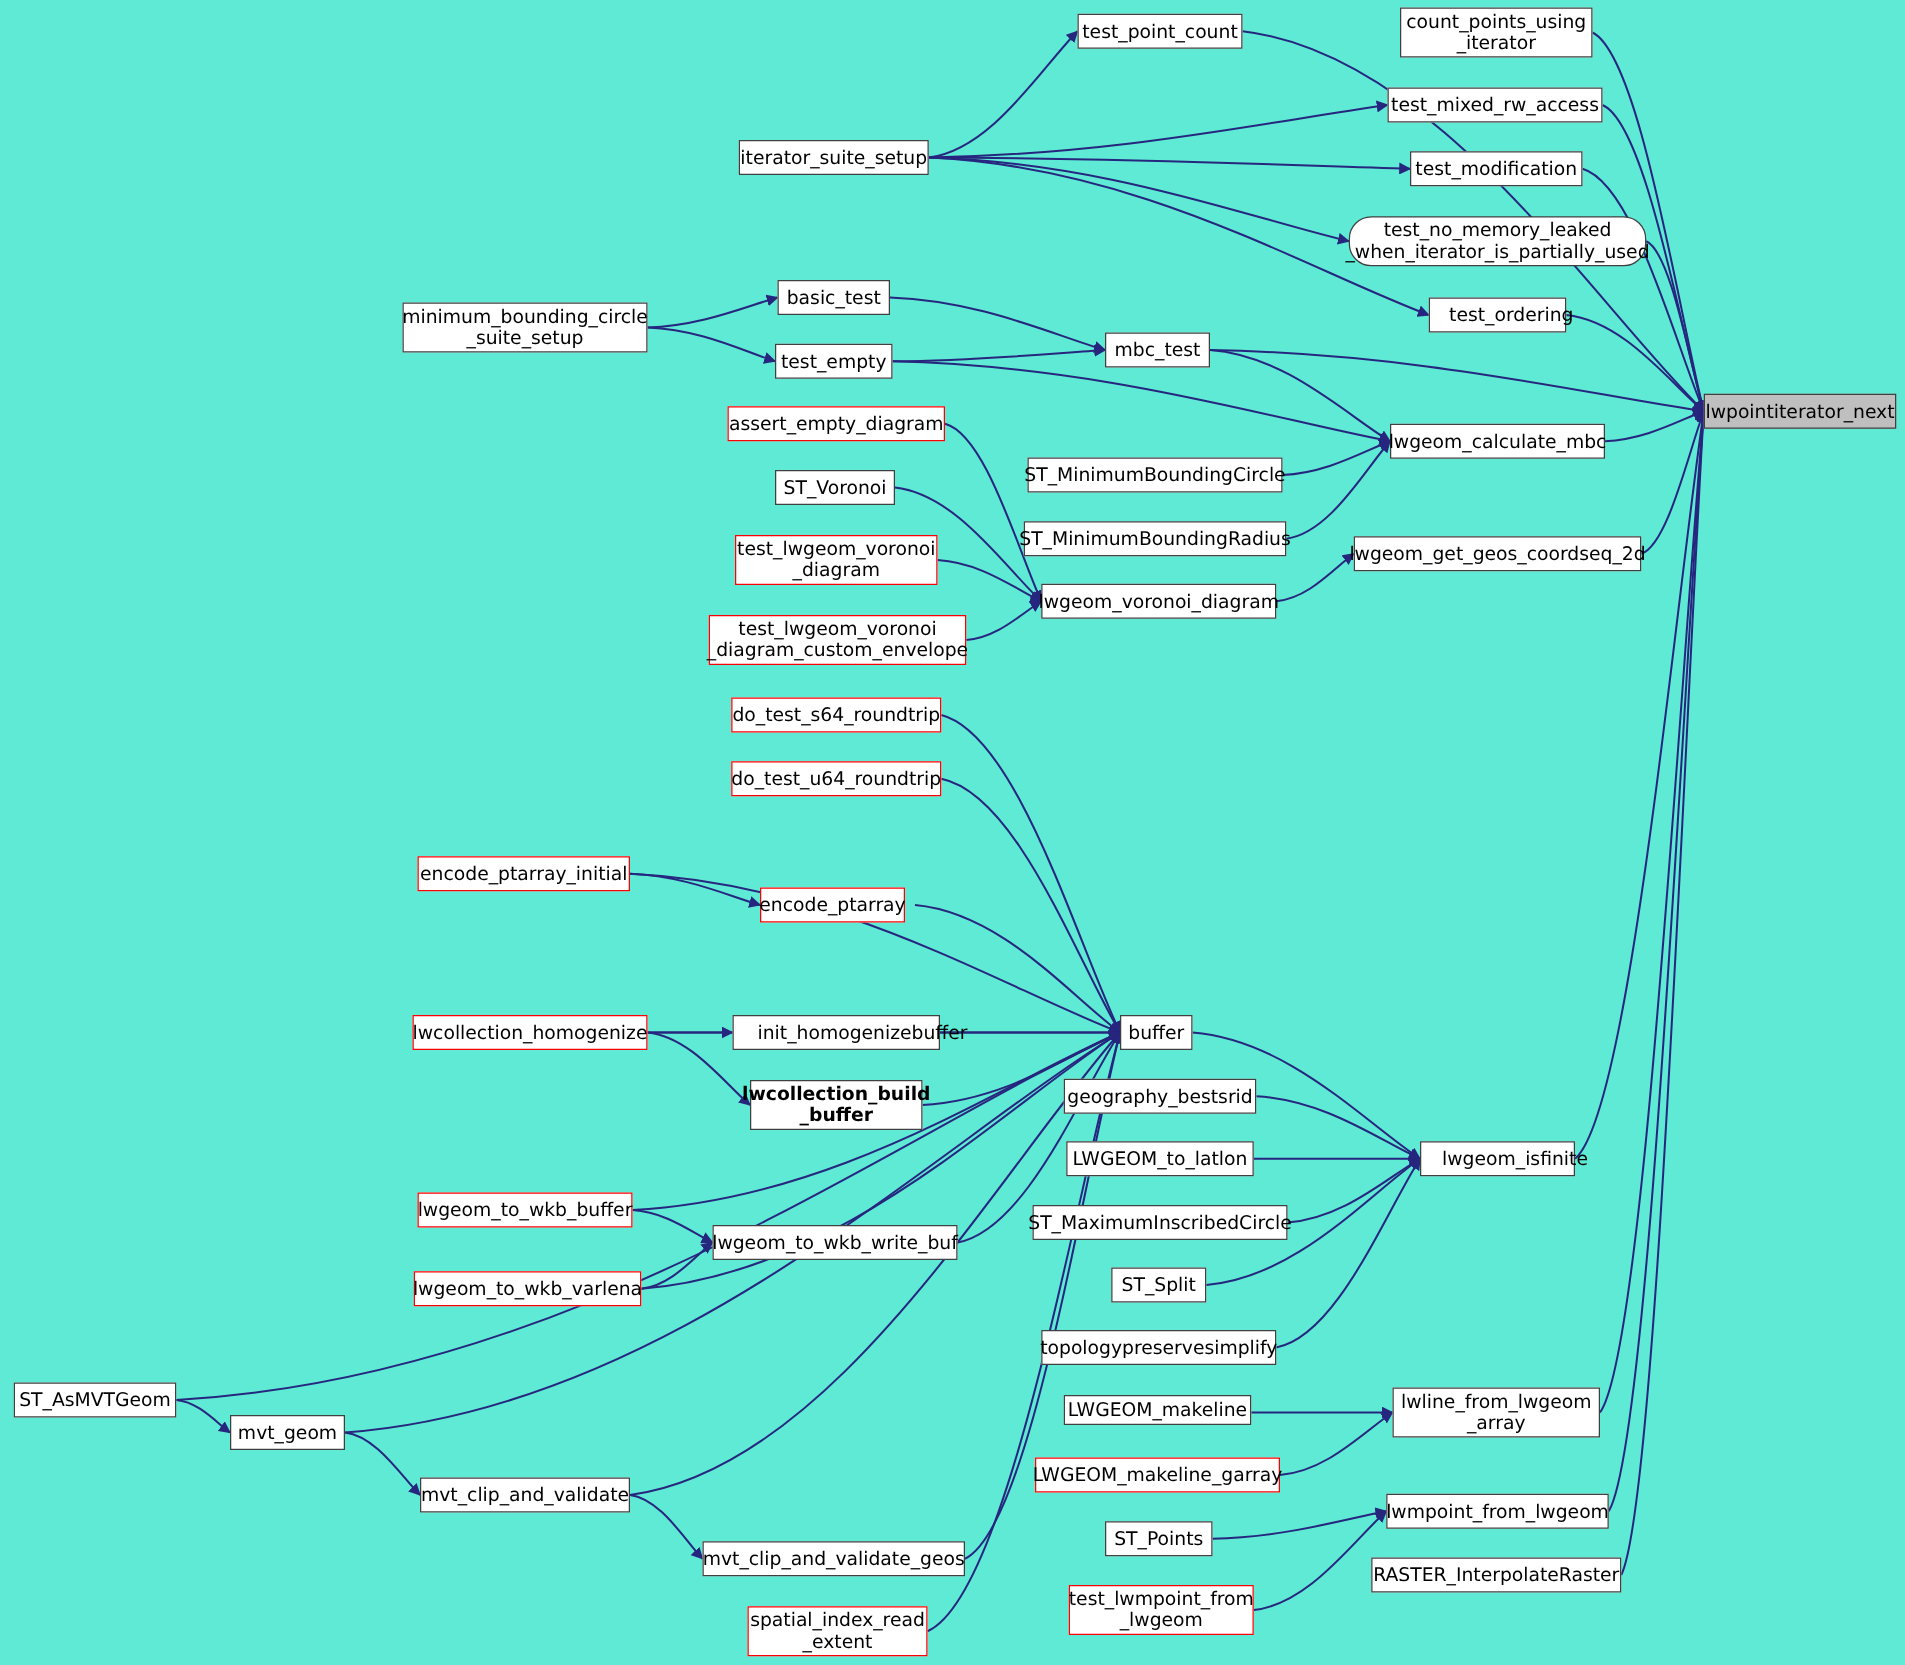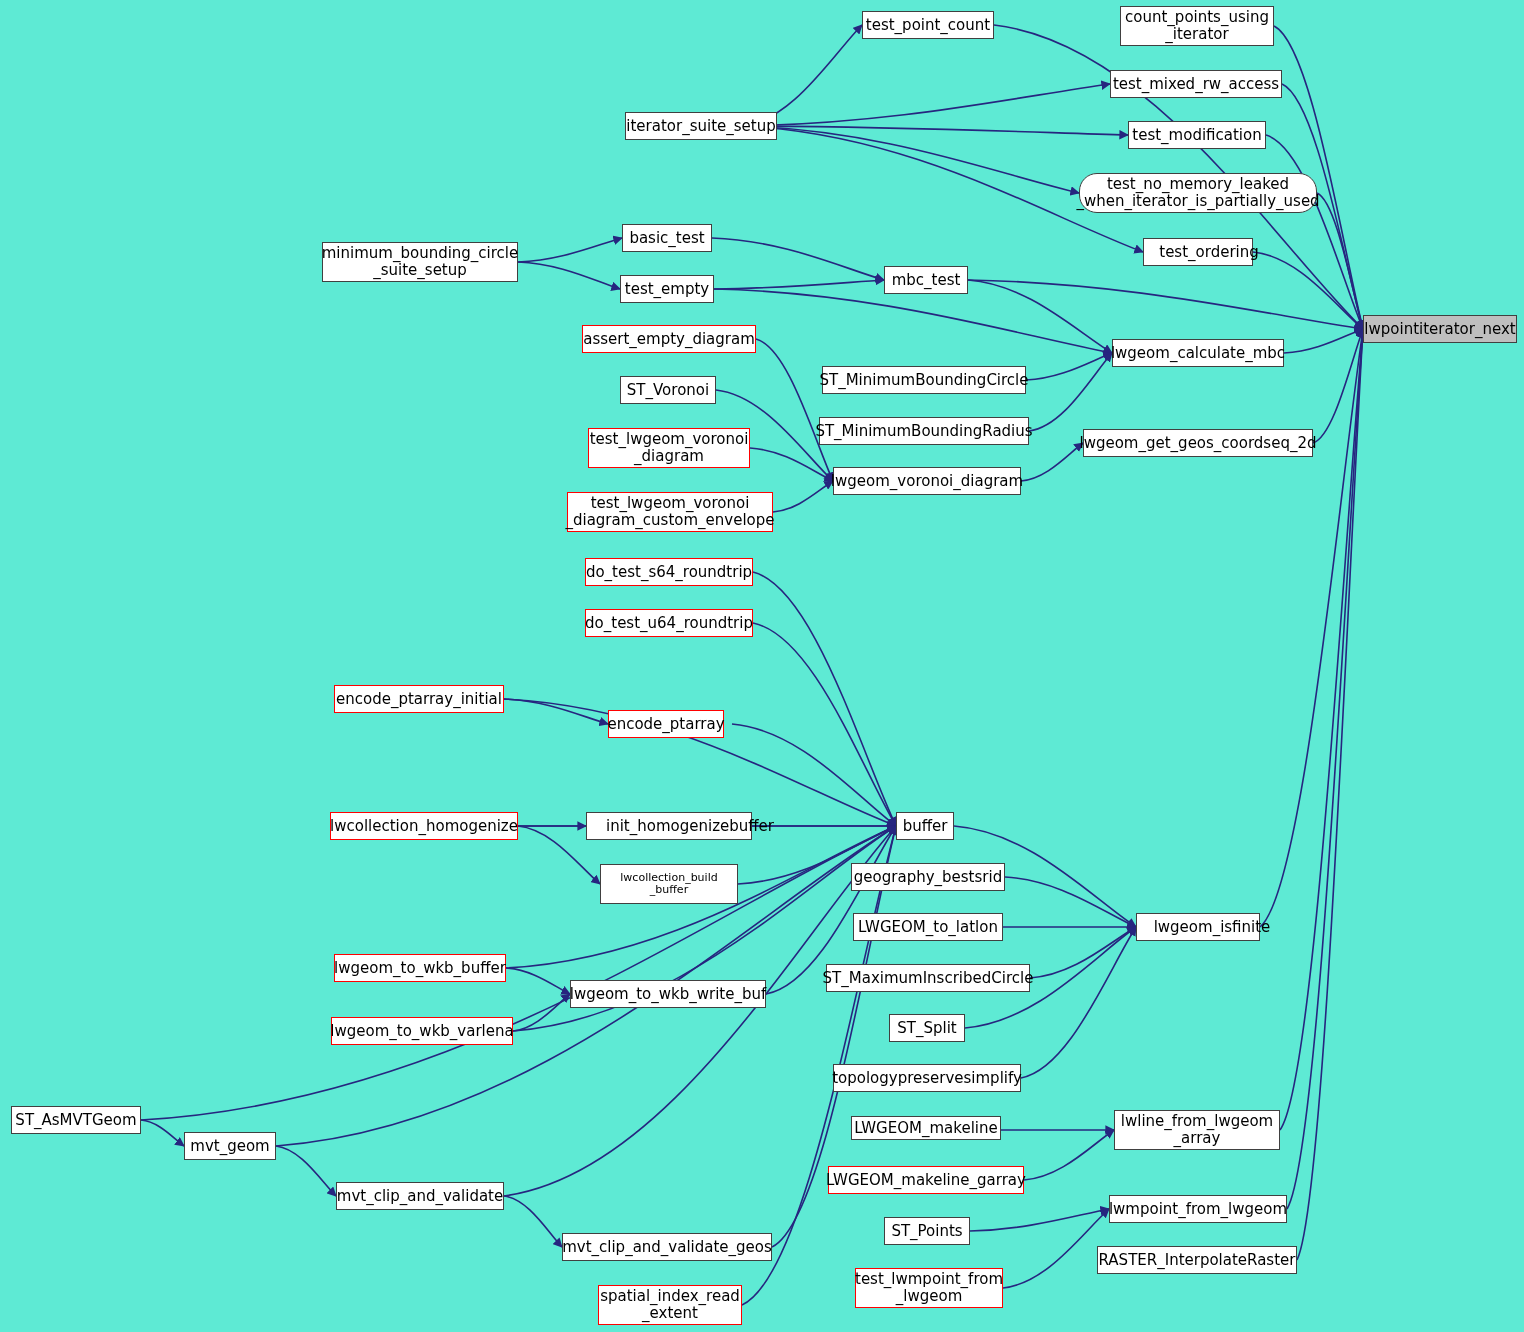--- a/index.html
+++ b/index.html
@@ -106,21 +106,21 @@
         <path d="M 1003 1288 C 1047.52 1283.26, 1082.5 1232.7, 1109 1209" fill="none" stroke="#26267f" stroke-width="1.6" marker-end="url(#arrow)"></path>
         <path d="M 1287 1209 C 1318.92 1156.2, 1344 593, 1363 329" fill="none" stroke="#26267f" stroke-width="1.6" marker-end="url(#arrow)"></path>
         <path d="M 1297 1260 C 1324.72 1204.14, 1346.5 608.3, 1363 329" fill="none" stroke="#26267f" stroke-width="1.6" marker-end="url(#arrow)"></path>
       </g>
   </svg>
   <div id="node-layer">
       <div class="node" style="left: 862px; top: 11px; width: 132px; height: 28px;">test_point_count</div>
       <div class="node" style="left: 1120px; top: 6px; width: 154px; height: 40px; font-size: 15px;">count_points_using
 _iterator</div>
       <div class="node" style="left: 1110px; top: 70px; width: 172px; height: 28px;">test_mixed_rw_access</div>
-      <div class="node" style="left: 591px; top: 112px; width: 152px; height: 28px; margin-left: 34px;">iterator_suite_setup</div>
+      <div class="node" style="left: 591px; top: 112px; width: 152px; height: 28px;">iterator_suite_setup</div>
       <div class="node" style="left: 1128px; top: 121px; width: 138px; height: 28px;">test_modification</div>
       <div class="node" style="left: 1079px; top: 173px; width: 238px; height: 40px; font-size: 15px; border-radius: 18px;">test_no_memory_leaked
 _when_iterator_is_partially_used</div>
       <div class="node" style="left: 1143px; top: 238px; width: 110px; height: 28px; padding-left: 28px;">test_ordering</div>
       <div class="node" style="left: 622px; top: 224px; width: 90px; height: 28px;">basic_test</div>
       <div class="node" style="left: 322px; top: 242px; width: 196px; height: 40px; font-size: 15px;">minimum_bounding_circle
 _suite_setup</div>
       <div class="node" style="left: 884px; top: 266px; width: 84px; height: 28px;">mbc_test</div>
       <div class="node" style="left: 620px; top: 275px; width: 94px; height: 28px;">test_empty</div>
       <div class="node hl" style="left: 1363px; top: 315px; width: 154px; height: 28px;">lwpointiterator_next</div>
@@ -136,21 +136,21 @@
       <div class="node red" style="left: 567px; top: 492px; width: 206px; height: 40px; font-size: 15px;">test_lwgeom_voronoi
 _diagram_custom_envelope</div>
       <div class="node red" style="left: 585px; top: 558px; width: 168px; height: 28px;">do_test_s64_roundtrip</div>
       <div class="node red" style="left: 585px; top: 609px; width: 168px; height: 28px;">do_test_u64_roundtrip</div>
       <div class="node red" style="left: 334px; top: 685px; width: 170px; height: 28px;">encode_ptarray_initial</div>
       <div class="node red" style="left: 608px; top: 710px; width: 116px; height: 28px;">encode_ptarray</div>
       <div class="node" style="left: 896px; top: 812px; width: 58px; height: 28px;">buffer</div>
       <div class="node red" style="left: 330px; top: 812px; width: 188px; height: 28px;">lwcollection_homogenize</div>
       <div class="node" style="left: 586px; top: 812px; width: 166px; height: 28px; padding-left: 48px;">init_homogenizebuffer</div>
       <div class="node" style="left: 851px; top: 863px; width: 154px; height: 28px;">geography_bestsrid</div>
-      <div class="node" style="left: 600px; top: 864px; width: 138px; height: 40px; font-size: 11px;">lwcollection_build
+      <div class="node" style="left: 600px; top: 864px; width: 138px; height: 40px; font-size: 15px; font-weight: bold;">lwcollection_build
 _buffer</div>
       <div class="node" style="left: 853px; top: 913px; width: 150px; height: 28px;">LWGEOM_to_latlon</div>
       <div class="node" style="left: 1136px; top: 913px; width: 124px; height: 28px; padding-left: 34px;">lwgeom_isfinite</div>
       <div class="node red" style="left: 334px; top: 954px; width: 172px; height: 28px;">lwgeom_to_wkb_buffer</div>
       <div class="node" style="left: 826px; top: 964px; width: 204px; height: 28px;">ST_MaximumInscribedCircle</div>
       <div class="node" style="left: 570px; top: 980px; width: 196px; height: 28px;">lwgeom_to_wkb_write_buf</div>
       <div class="node" style="left: 889px; top: 1014px; width: 76px; height: 28px;">ST_Split</div>
       <div class="node red" style="left: 331px; top: 1017px; width: 182px; height: 28px;">lwgeom_to_wkb_varlena</div>
       <div class="node" style="left: 833px; top: 1064px; width: 188px; height: 28px;">topologypreservesimplify</div>
       <div class="node" style="left: 11px; top: 1106px; width: 130px; height: 28px;">ST_AsMVTGeom</div>

